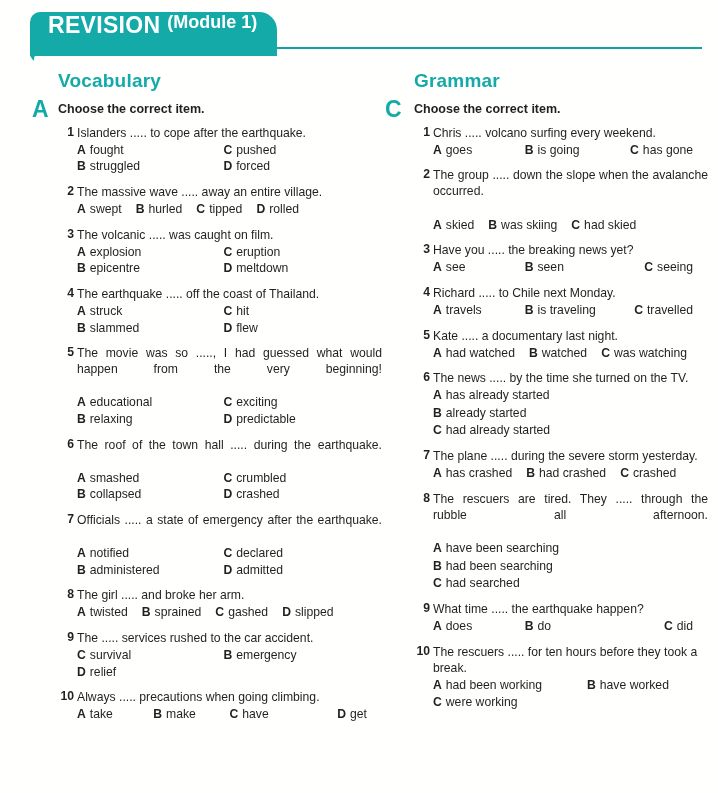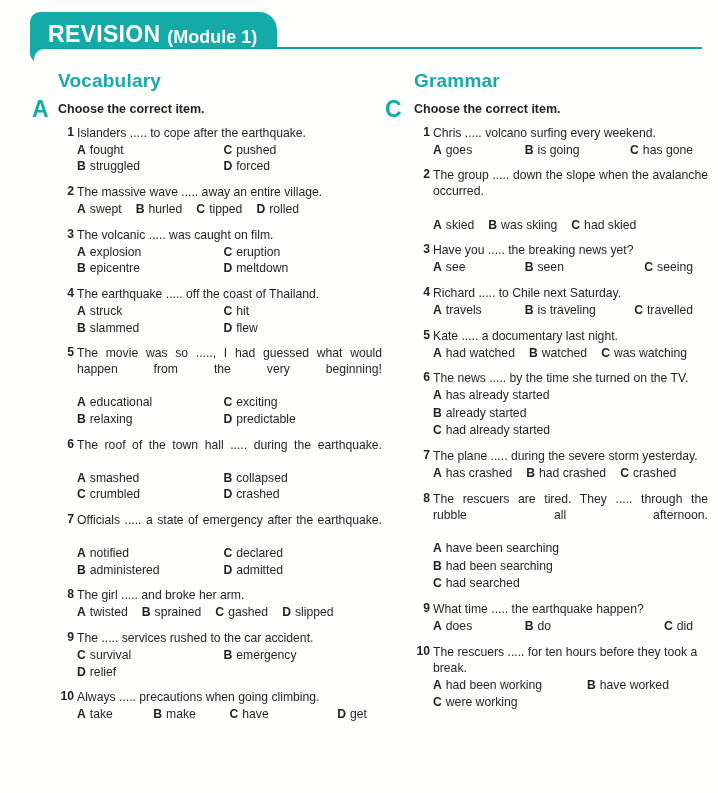--- a/index.html
+++ b/index.html
@@ -21,25 +21,25 @@
   }
   .header-rule {
     position: absolute;
     left: 30px; top: 41px;
     width: 672px; height: 2px;
     background: #0fa3a3;
   }
   .header-tab {
     position: absolute;
     left: 30px; top: 6px;
-    height: 36px;
+    height: 44px;
     padding: 0 20px 0 18px;
     background: #13aaa8;
     border-radius: 10px 18px 0 0;
-    display: flex; align-items: flex-end;
+    display: flex; align-items: flex-start;
     white-space: nowrap;
   }
   .header-tab .title {
     color: #ffffff;
     font-size: 23px;
     font-weight: bold;
     letter-spacing: 0.3px;
   }
   .header-tab .module {
     color: #ffffff;
@@ -224,22 +224,22 @@
                 <span><span class="opt-label">C</span><span>exciting</span></span>
                 <span><span class="opt-label">B</span><span>relaxing</span></span>
                 <span><span class="opt-label">D</span><span>predictable</span></span>
               </div>
             </li>
             <li class="q">
               <span class="qnum">6</span>
               <div class="stem justify">The roof of the town hall ..... during the earthquake.</div>
               <div class="opts-grid">
                 <span><span class="opt-label">A</span><span>smashed</span></span>
+                <span><span class="opt-label">C</span><span>crumbled</span></span>
                 <span><span class="opt-label">B</span><span>collapsed</span></span>
-                <span><span class="opt-label">C</span><span>crumbled</span></span>
                 <span><span class="opt-label">D</span><span>crashed</span></span>
               </div>
             </li>
             <li class="q">
               <span class="qnum">7</span>
               <div class="stem justify">Officials ..... a state of emergency after the earthquake.</div>
               <div class="opts-grid">
                 <span><span class="opt-label">A</span><span>notified</span></span>
                 <span><span class="opt-label">C</span><span>declared</span></span>
                 <span><span class="opt-label">B</span><span>administered</span></span>
@@ -307,21 +307,21 @@
               <span class="qnum">3</span>
               <div class="stem">Have you ..... the breaking news yet?</div>
               <div class="opts-row spread">
                 <span class="w3"><span class="opt-label">A</span><span>see</span></span>
                 <span class="w3"><span class="opt-label">B</span><span>seen</span></span>
                 <span class="w3"><span class="opt-label">C</span><span>seeing</span></span>
               </div>
             </li>
             <li class="q">
               <span class="qnum">4</span>
-              <div class="stem">Richard ..... to Chile next Saturday.</div>
+              <div class="stem">Richard ..... to Chile next Monday.</div>
               <div class="opts-row spread">
                 <span class="w3"><span class="opt-label">A</span><span>travels</span></span>
                 <span class="w3"><span class="opt-label">B</span><span>is traveling</span></span>
                 <span class="w3"><span class="opt-label">C</span><span>travelled</span></span>
               </div>
             </li>
             <li class="q">
               <span class="qnum">5</span>
               <div class="stem">Kate ..... a documentary last night.</div>
               <div class="opts-row">

